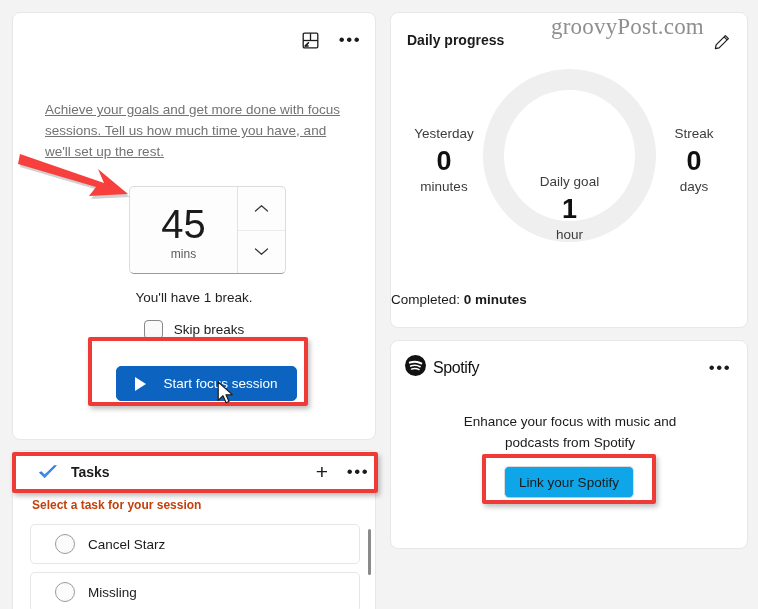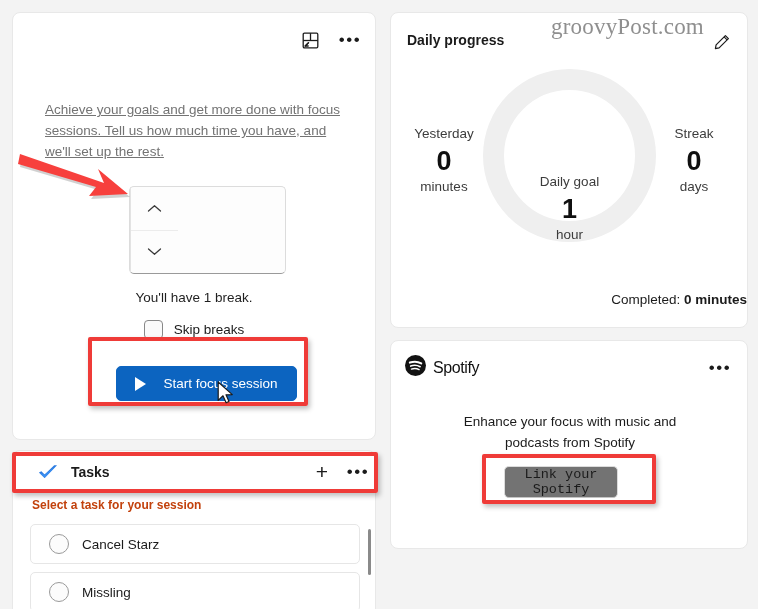--- a/index.html
+++ b/index.html
@@ -220,21 +220,21 @@
     top: 73px; left: 17px;
     width: 330px;
   }
   .task-item {
     height: 40px;
     border: 1px solid #e6e6e6;
     border-radius: 5px;
     background: #fff;
     display: flex;
     align-items: center;
-    padding-left: 18px;
+    padding-left: 24px;
     margin-bottom: 8px;
     cursor: default;
   }
   .task-radio {
     width: 20px; height: 20px;
     border: 1px solid #9a9a9a;
     border-radius: 50%;
     background: #fcfcfc;
   }
   .task-text {
@@ -301,21 +301,21 @@
   #streak-stat {
     position: absolute;
     right: 8px; top: 113px;
     width: 90px;
     text-align: center;
   }
 
   #completed-line {
     position: absolute;
     top: 279px; left: 0; width: 100%;
-    text-align: right;
+    text-align: left;
     font-size: 13.5px;
     color: #1b1b1b;
   }
   #completed-line b { font-weight: bold; }
 
   
   #spotify-card {
     left: 390px; top: 340px;
     width: 358px; height: 209px;
   }
@@ -343,28 +343,28 @@
     position: absolute;
     top: 70px; left: 45px; width: 268px;
     text-align: center;
     font-size: 13.5px;
     line-height: 21px;
     color: #1b1b1b;
   }
   #link-spotify-btn {
     position: absolute;
     left: 113px; top: 125px;
-    width: 114px; height: 32px;
-    background: #737373;
+    width: 130px; height: 32px;
+    background: #0ea5e9;
     border: 1px solid #dcdcdc;
     border-bottom-color: #c4c4c4;
     border-radius: 5px;
     font-size: 13.5px;
     color: #1b1b1b;
-    font-family: Liberation Mono, monospace;
+    font-family: Liberation Sans, sans-serif;
     cursor: default;
   }
 
   
   .anno-box {
     position: absolute;
     border: 4px solid #ef3b38;
     border-radius: 2px;
     box-shadow: 2px 3px 5px rgba(0,0,0,0.25);
     pointer-events: none;
@@ -415,20 +415,24 @@
         </svg>
       </div>
       <div class="tool-btn">
         <span class="dots">•••</span>
       </div>
     </div>
 
     <div id="focus-desc">Achieve your goals and get more done with focus sessions. Tell us how much time you have, and we'll set up the rest.</div>
 
     <div id="duration-spinner">
+      <div id="duration-value-wrap">
+        <div id="duration-number">45</div>
+        <div id="duration-unit">mins</div>
+      </div>
       <div id="spinner-buttons">
         <div class="spin-btn">
           <svg width="15" height="9" viewBox="0 0 15 9" fill="none" stroke="#3a3a3a" stroke-width="1.3" stroke-linecap="round" stroke-linejoin="round">
             <polyline points="1.5,7 7.5,1.8 13.5,7"></polyline>
           </svg>
         </div>
         <div class="spin-btn">
           <svg width="15" height="9" viewBox="0 0 15 9" fill="none" stroke="#3a3a3a" stroke-width="1.3" stroke-linecap="round" stroke-linejoin="round">
             <polyline points="1.5,2 7.5,7.2 13.5,2"></polyline>
           </svg>

